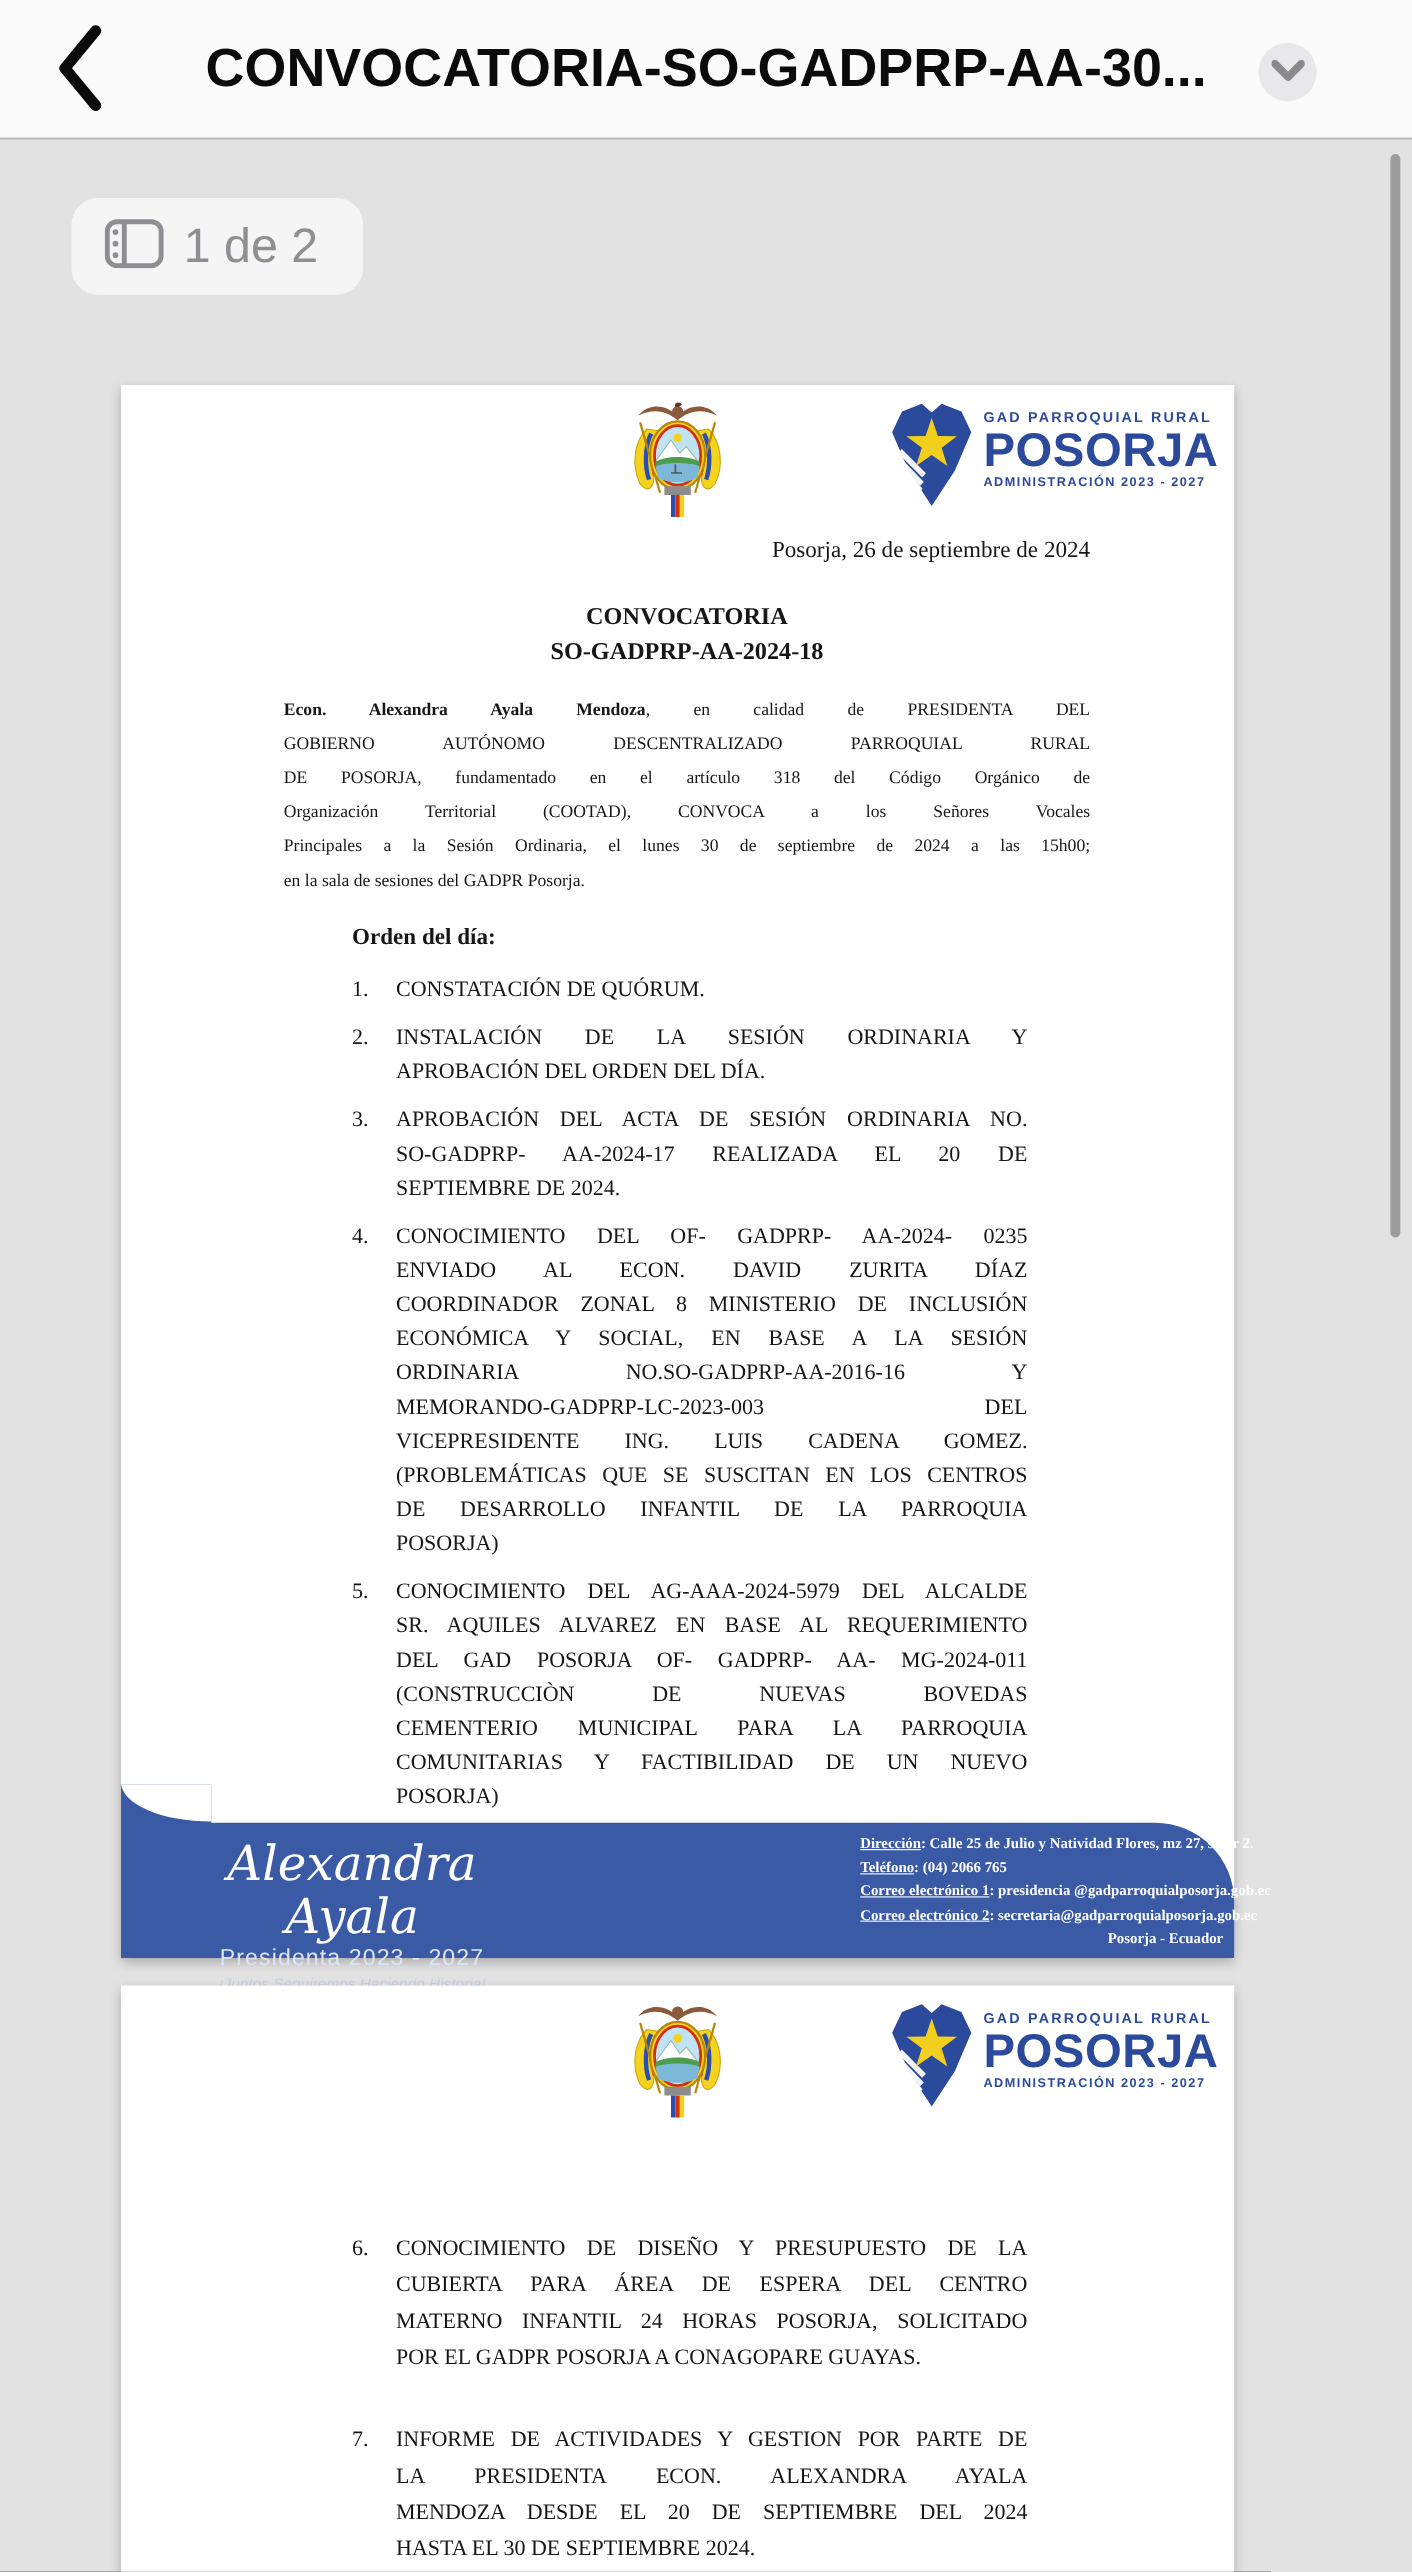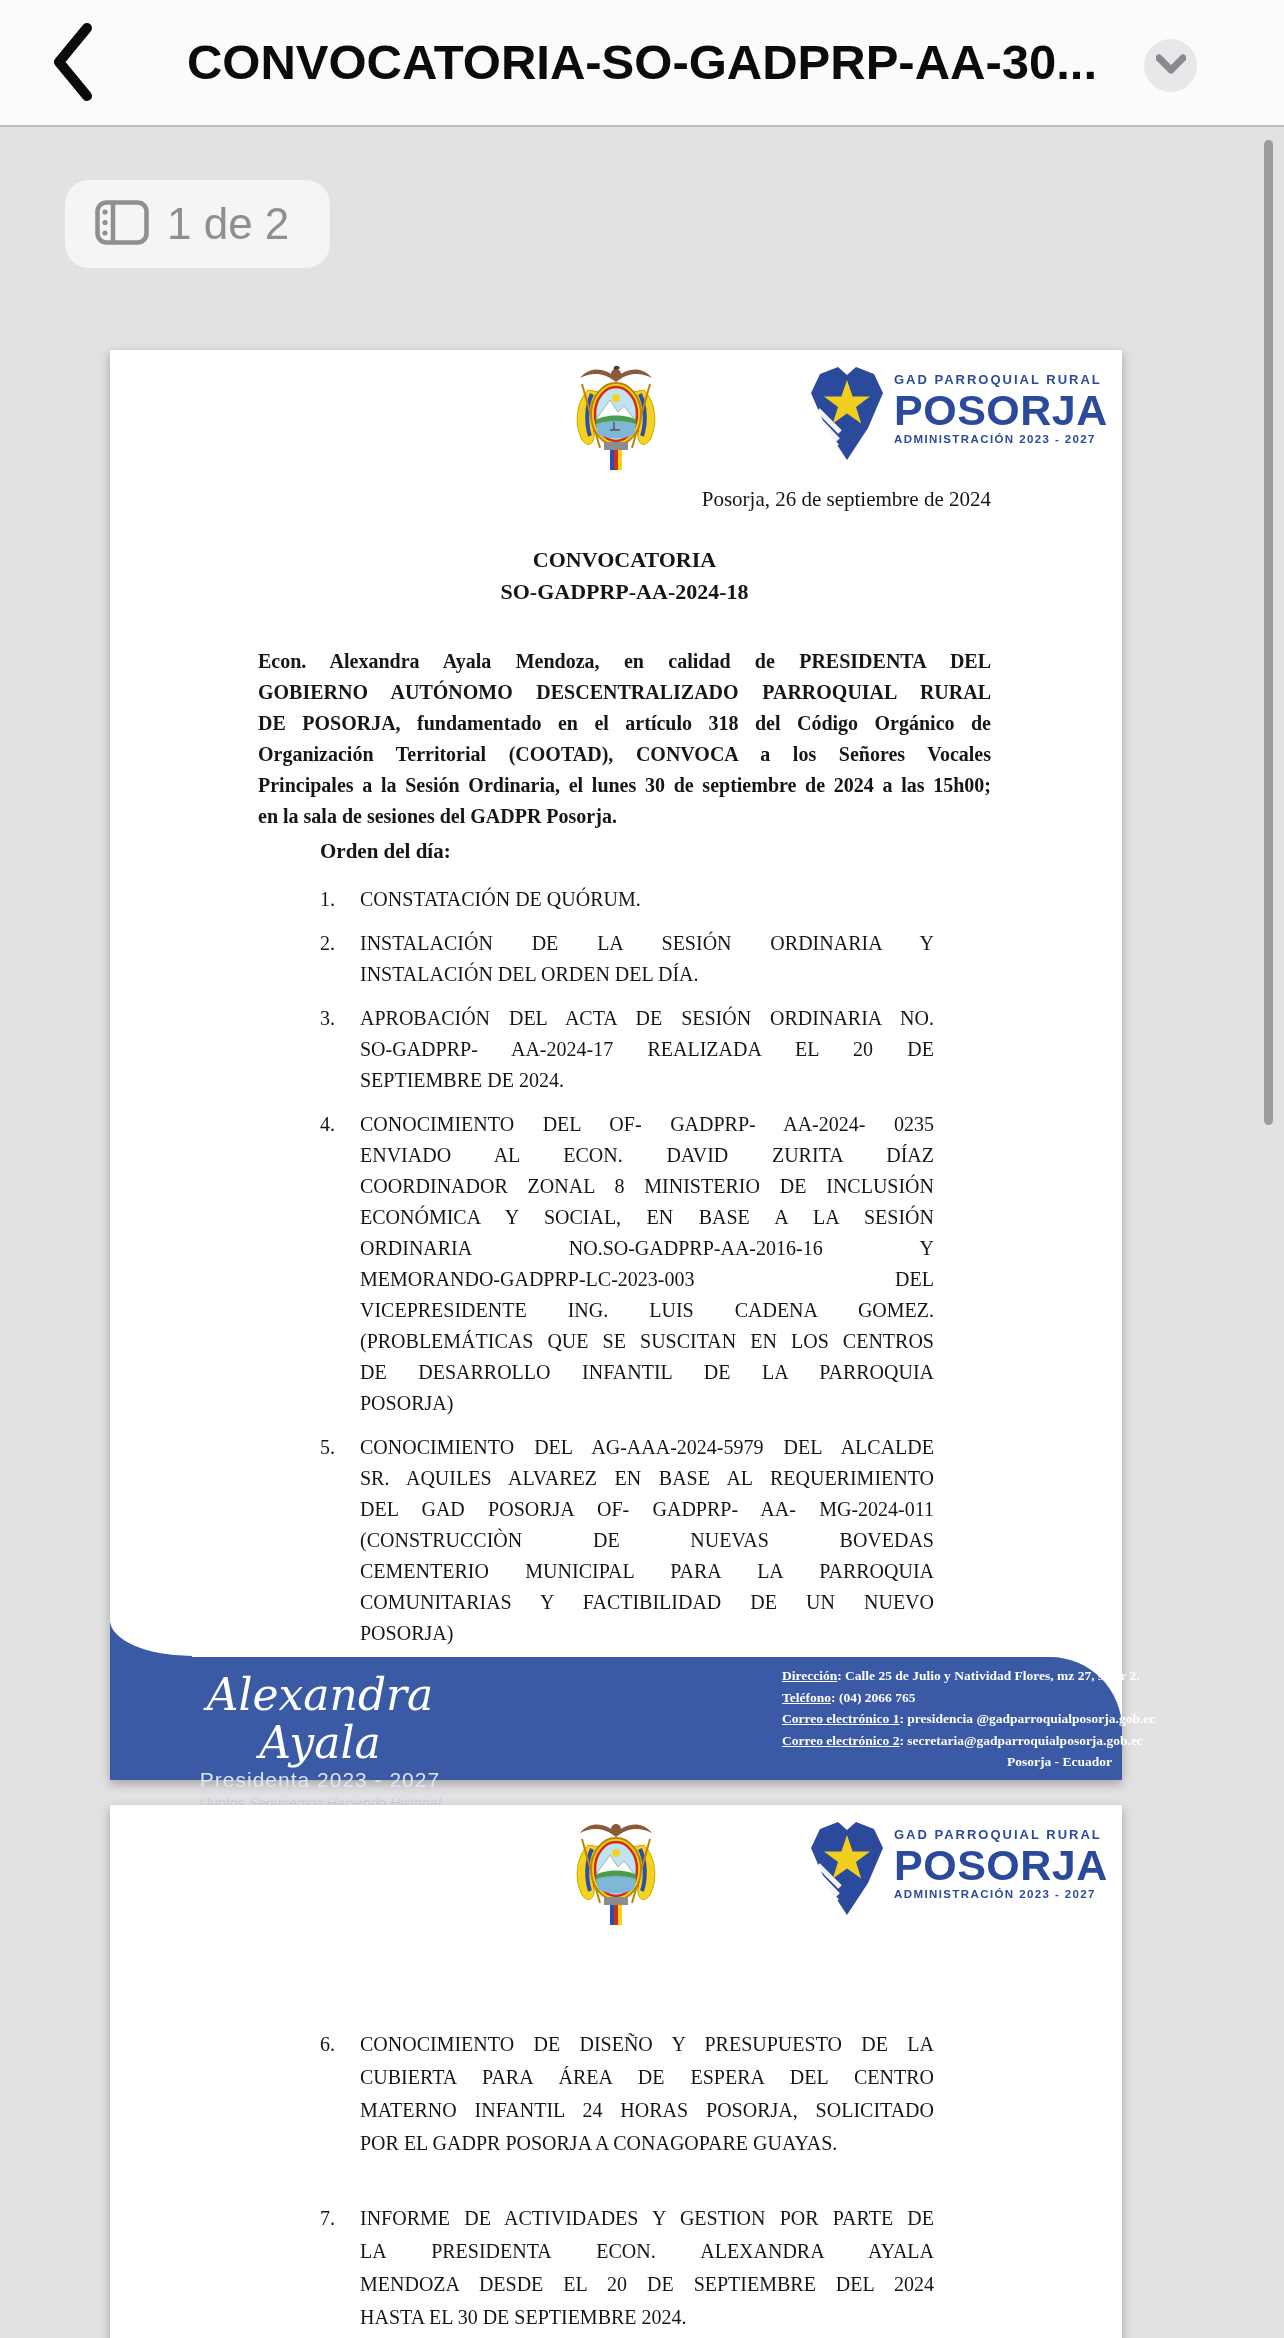--- a/index.html
+++ b/index.html
@@ -34,21 +34,21 @@
   .logo-shield{position:absolute;left:0;top:0;}
   .logo-texts{position:absolute;left:84px;top:6px;width:178px;color:#2b4a9b;font-family:"Liberation Sans",sans-serif;}
   .logo-top{font-size:13px;font-weight:700;letter-spacing:2px;white-space:nowrap;}
   .logo-name{font-size:43px;font-weight:700;letter-spacing:.5px;line-height:46px;white-space:nowrap;}
   .logo-admin{font-size:11.5px;font-weight:700;letter-spacing:1.4px;white-space:nowrap;}
 
   .doc-date{position:absolute;left:148px;top:137px;width:733px;text-align:right;font-size:21px;}
   .doc-title{position:absolute;left:148px;width:733px;text-align:center;font-weight:700;font-size:22px;}
   .t1{top:197px;} .t2{top:229px;}
 
-  .paragraph{position:absolute;left:148px;top:296px;width:733px;font-size:20px;line-height:31px;font-weight:bold;}
+  .paragraph{position:absolute;left:148px;top:280px;width:733px;font-size:16px;line-height:31px;}
   .jline{text-align:justify;text-align-last:justify;}
   .jline.last{text-align:justify;text-align-last:left;}
 
   .orden-label{position:absolute;left:210px;top:489px;font-size:21px;font-weight:700;}
 
   .olist{position:absolute;left:210px;width:614px;font-size:20px;}
   .olist1{top:534px;}
   .olist2{top:223px;}
   .o-item{position:relative;margin-bottom:13px;}
   .olist2 .o-item{margin-bottom:42px;}
@@ -182,21 +182,21 @@
         <div class="o-item">
           <span class="o-num">1.</span>
           <div class="o-lines">
             <div class="jline last">CONSTATACIÓN DE QUÓRUM.</div>
           </div>
         </div>
         <div class="o-item">
           <span class="o-num">2.</span>
           <div class="o-lines">
             <div class="jline">INSTALACIÓN DE LA SESIÓN ORDINARIA Y</div>
-            <div class="jline last">INSTALACIÓN DEL ORDEN DEL DÍA.</div>
+            <div class="jline last">APROBACIÓN DEL ORDEN DEL DÍA.</div>
           </div>
         </div>
         <div class="o-item">
           <span class="o-num">3.</span>
           <div class="o-lines">
             <div class="jline">APROBACIÓN DEL ACTA DE SESIÓN ORDINARIA NO.</div>
             <div class="jline">SO-GADPRP- AA-2024-17 REALIZADA EL 20 DE</div>
             <div class="jline last">SEPTIEMBRE DE 2024.</div>
           </div>
         </div>

